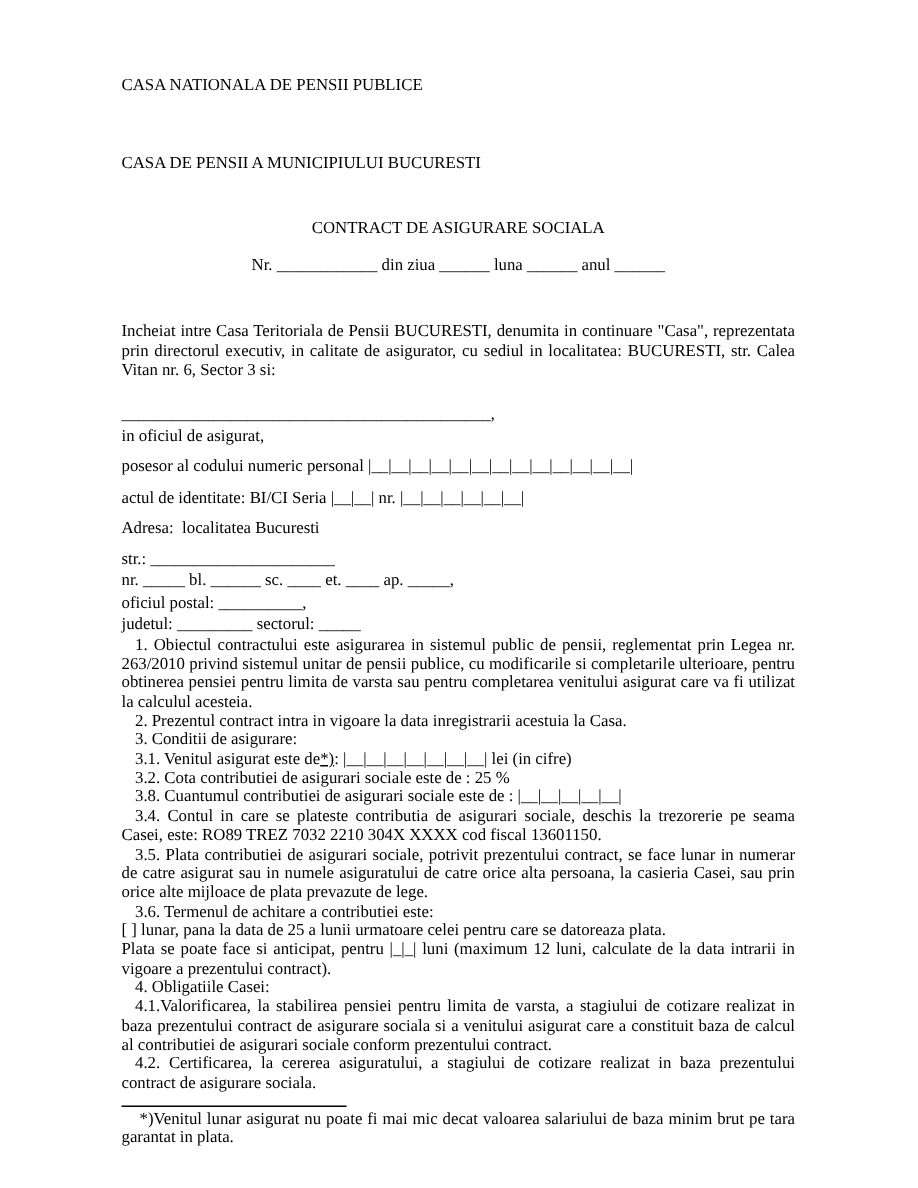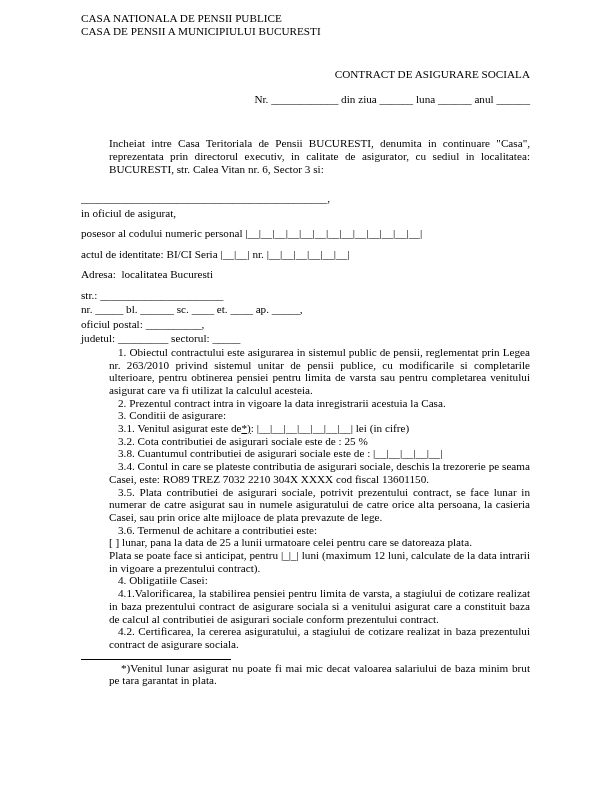--- a/index.html
+++ b/index.html
@@ -1,22 +1,22 @@
 <!DOCTYPE html>
 <html><head>
   <meta charset="utf-8">
   <style>
     html, body { margin: 0; padding: 0; background: #ffffff; }
     body { width: 612px; height: 792px; position: relative; overflow: hidden;
       font-family: "Liberation Serif", "DejaVu Serif", serif; color: #000; font-size: 11.2px; }
     .page { position: absolute; left: 81px; top: 12px; width: 449px; }
     .line { white-space: pre; line-height: 12.6px; }
-    .header .line { line-height: 13px; }
-    .center { text-align: right; }
-    .just { text-align: justify; line-height: 12.7px; margin-left: 28px; }
+    .header .line { line-height: 13px; margin-top: 39px; }
+    .center { text-align: center; }
+    .just { text-align: justify; line-height: 12.7px; }
     .ind { text-indent: 9px; }
     .field-line { line-height: 14.5px; }
     .sp { margin-top: 6px; }
     .footnote-rule { width: 150px; border-top: 1px solid #000; margin-top: 8px; }
     u { text-decoration: underline; }
   </style>
 </head>
 <body>
 
 <div class="page">

